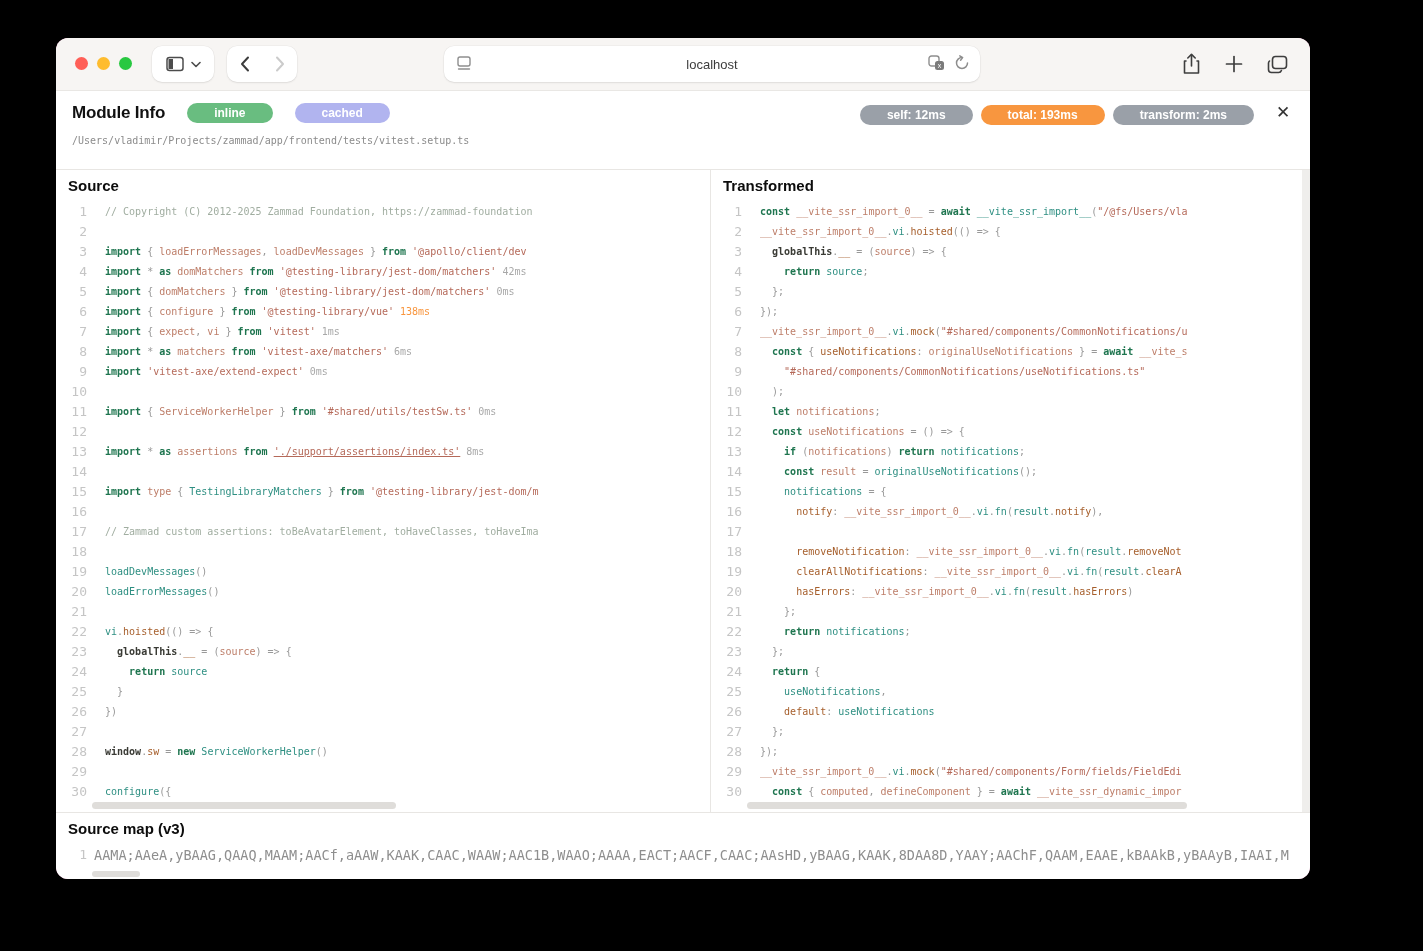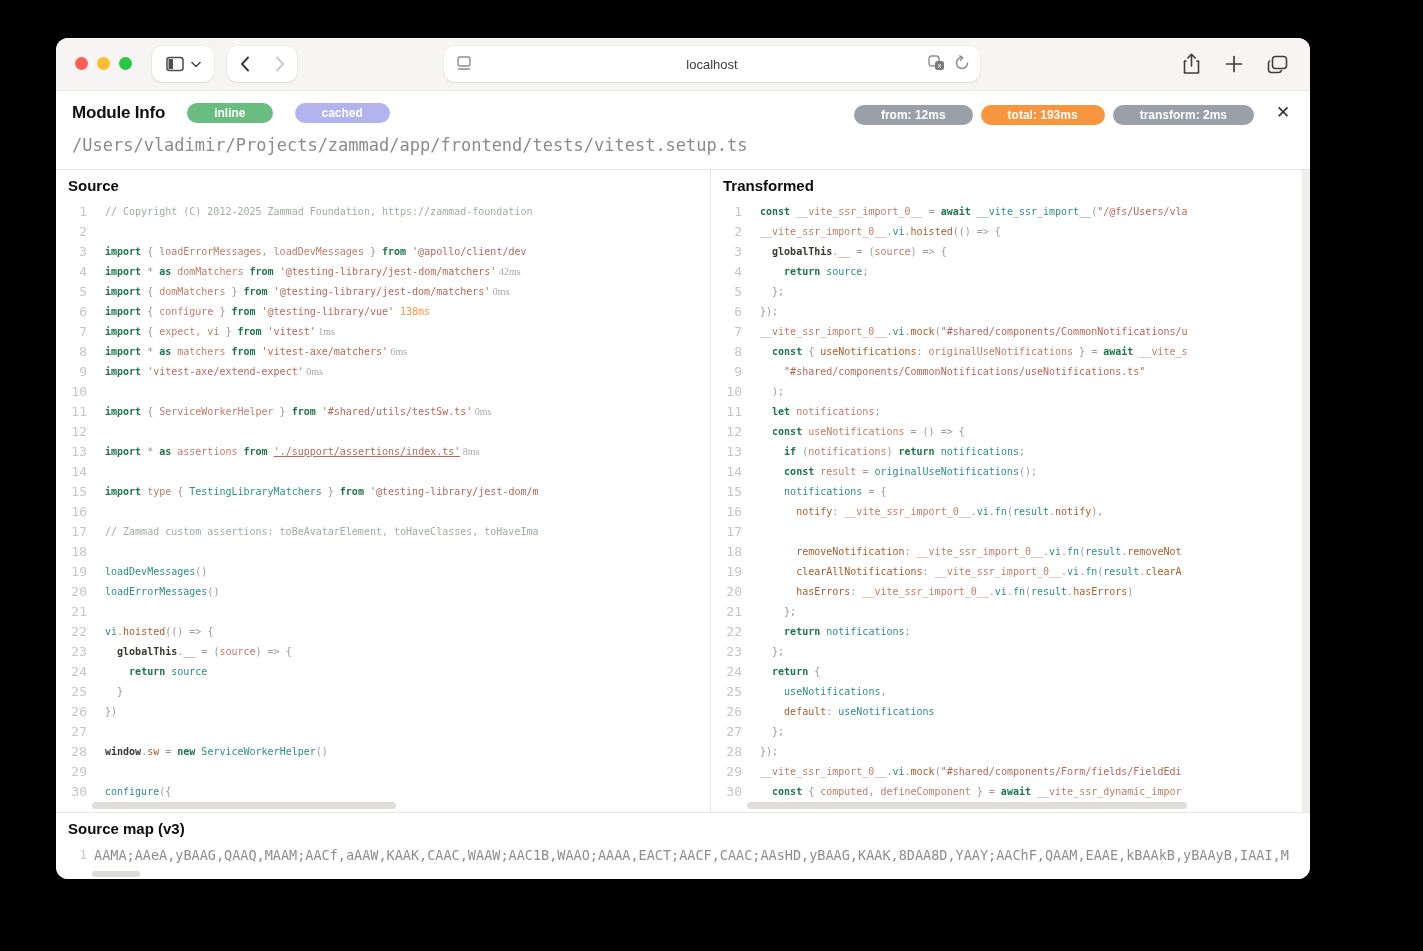--- a/index.html
+++ b/index.html
@@ -18,21 +18,21 @@
   .mod-header{position:relative;height:78px;background:#fff;}
   .mod-title-row{position:absolute;left:16px;top:12px;display:flex;align-items:center;gap:22px;}
   .mod-title{font-size:17px;font-weight:bold;color:#111;letter-spacing:-.2px;}
   .badge{font-size:12px;font-weight:bold;color:#fff;padding:3px 27px;border-radius:999px;line-height:14px;}
   .badge-green{background:#69bd80;}
   .badge-purple{background:#b1b4ef;}
   .badge-gray{background:#9aa0a8;}
   .badge-orange{background:#f8963f;}
   .timings{position:absolute;right:56px;top:14px;display:flex;gap:8px;}
   .close-btn{position:absolute;right:16px;top:10px;width:22px;height:22px;font-size:17px;color:#333;display:flex;align-items:center;justify-content:center;cursor:pointer;}
-  .mod-path{position:absolute;left:16px;top:44px;font-family:"DejaVu Sans Mono",monospace;font-size:17px;color:#8b8b8b;}
+  .mod-path{position:absolute;left:16px;top:44px;font-family:"DejaVu Sans Mono",monospace;font-size:10px;color:#8b8b8b;}
   
   .panels{position:relative;display:flex;height:642px;border-top:1px solid #e8e6e3;background:#fff;}
   .panel{position:relative;overflow:hidden;}
   .panel-src{width:654px;border-right:1px solid #e8e6e3;}
   .panel-tr{flex:1;}
   .panel-header{height:30px;line-height:32px;padding-left:12px;font-size:15px;font-weight:bold;color:#0c0c0c;}
   .codebox{height:605px;overflow:hidden;padding-top:2px;}
   .row{display:flex;height:20px;}
   .ln{flex:none;width:31px;text-align:right;color:#c5c5c5;font-family:"DejaVu Sans Mono",monospace;font-size:13px;line-height:20px;}
   .code{padding-left:7px;font-family:"DejaVu Sans Mono",monospace;font-size:10px;line-height:20px;white-space:pre;overflow:hidden;color:#393a34;margin-left:11px;}
@@ -40,21 +40,21 @@
   .tk-kw{color:#1e754f;font-weight:bold;}
   .tk-id{color:#bd7d68;}
   .tk-str{color:#b56959;}
   .tk-strlink{color:#b56959;text-decoration:underline;cursor:pointer;}
   .tk-prop{color:#a65e2b;}
   .tk-fn{color:#2e8f82;}
   .tk-cmt{color:#a0ada0;}
   .tk-pn{color:#999999;}
   .tk-tb{color:#393a34;font-weight:bold;}
   .tk-tx{color:#393a34;}
-  .tk-tg{color:#a8a8a8;font-family:Liberation Serif, serif;}
+  .tk-tg{color:#a8a8a8;}
   .tk-to{color:#f8953d;}
   .hscroll{position:absolute;bottom:3px;height:7px;border-radius:4px;background:#dfddda;}
   .vscroll{position:absolute;right:0;top:0;bottom:0;width:8px;background:#efeeec;}
   
   .sourcemap{border-top:1px solid #e8e6e3;background:#fff;height:68px;}
   .sm-header{height:28px;line-height:31px;padding-left:12px;font-size:15px;font-weight:bold;color:#0c0c0c;}
   .sm-row{display:flex;height:22px;margin-top:3px;}
   .sm-text{padding-left:7px;font-family:"DejaVu Sans Mono",monospace;font-size:13.5px;line-height:22px;white-space:pre;overflow:hidden;color:#8e8e8e;}
   .sm-thumb{margin:5px 0 0 36px;width:48px;height:6px;border-radius:3px;background:#dfddda;}
   svg{display:block;}
@@ -144,21 +144,21 @@
     </div>
   </div>
 
   <div class="mod-header">
     <div class="mod-title-row">
       <span class="mod-title">Module Info</span>
       <span class="badge badge-green">inline</span>
       <span class="badge badge-purple">cached</span>
     </div>
     <div class="timings">
-      <span class="badge badge-gray">from: 12ms</span>
+      <span class="badge badge-gray">self: 12ms</span>
       <span class="badge badge-orange">total: 193ms</span>
       <span class="badge badge-gray">transform: 2ms</span>
     </div>
     <span class="close-btn">✕</span>
     <div class="mod-path">/Users/vladimir/Projects/zammad/app/frontend/tests/vitest.setup.ts</div>
   </div>
 
   <div class="panels">
     <div class="panel panel-src">
       <div class="panel-header">Source</div>

